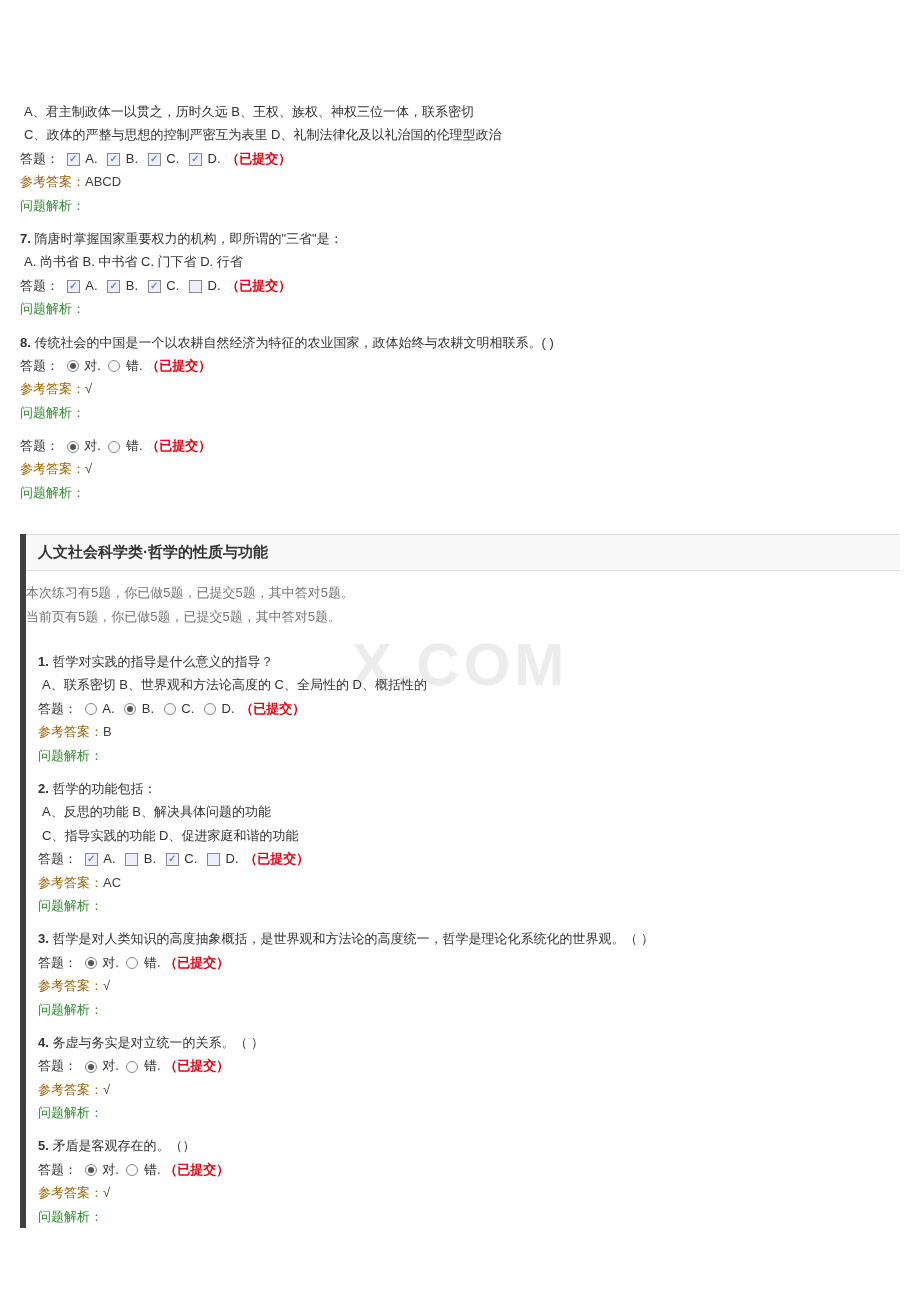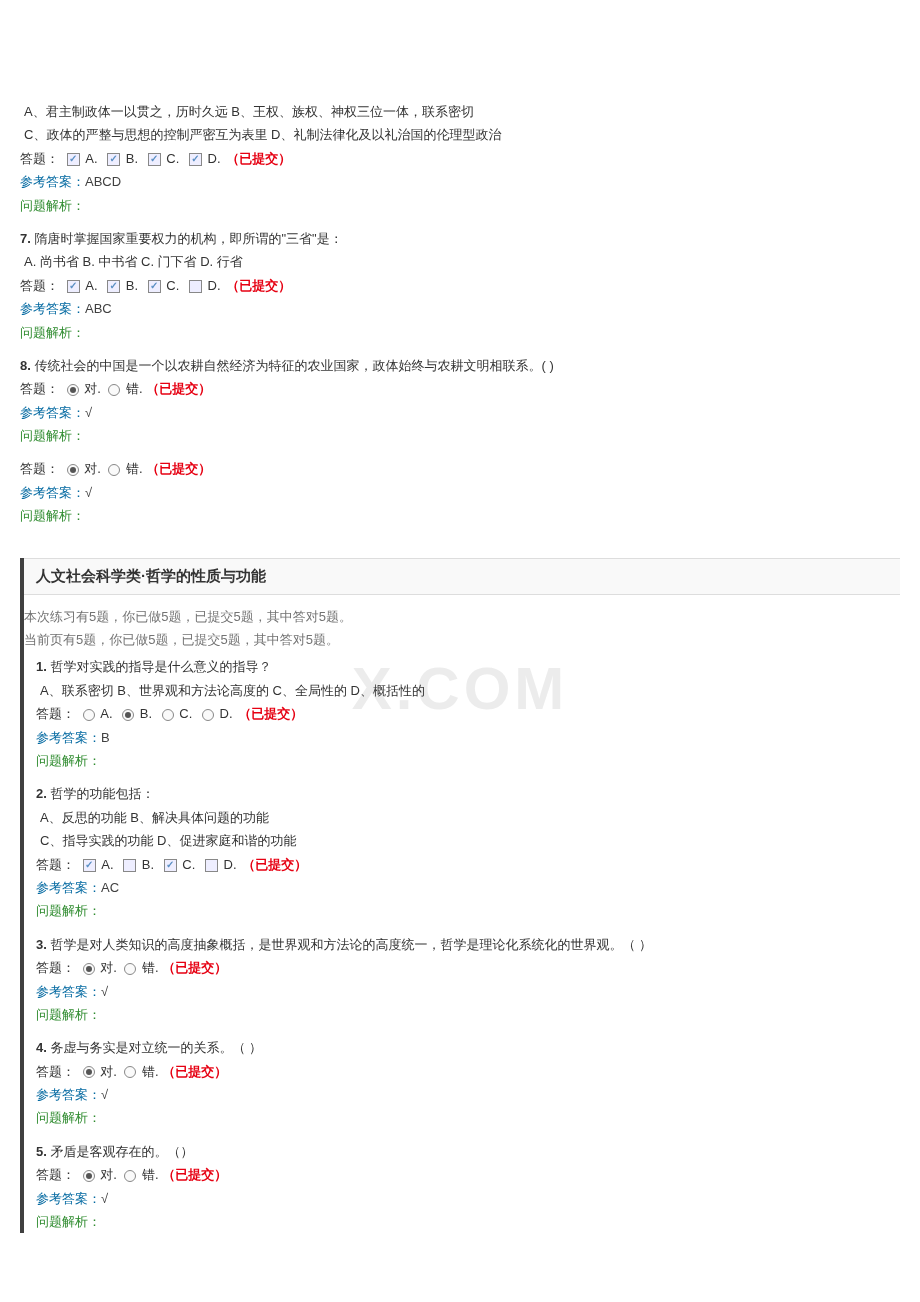--- a/index.html
+++ b/index.html
@@ -58,25 +58,25 @@
       content: "";
       position: absolute;
       width: 6px;
       height: 6px;
       background: #555;
       border-radius: 50%;
       top: 2px;
       left: 2px;
     }
     .submitted { color: #e60012; font-weight: bold; }
-    .ref-label { color: #0369a1; }
+    .ref-label { color: #a16207; }
     .ref-value { color: #404040; }
     .analysis-label { color: #2e8b2e; }
     .section-divider {
-      border-left: 4px solid #404040;
+      border-left: 6px solid #404040;
       margin: 30px 20px 10px 20px;
       padding-left: 0;
     }
     .section-title {
       font-size: 15px;
       font-weight: bold;
       color: #333;
       padding: 8px 12px;
       border-bottom: 1px solid #ddd;
       border-top: 1px solid #ddd;
@@ -97,42 +97,41 @@
       top: 96px;
       left: 50%;
       transform: translateX(-50%);
       font-size: 60px;
       font-weight: bold;
       color: rgba(200,200,200,0.35);
       letter-spacing: 4px;
       pointer-events: none;
       white-space: nowrap;
     }
-    .inner-padding { padding: 0 12px; position: relative; z-index: 2; }
+    .inner-padding { padding: 0 12px; position: relative; z-index: 2; margin-top: 18px; }
     .opt-label { margin-right: 2px; }
     .spacer-top { height: 100px; }
   </style>
 </head>
 <body>
 
 <div class="spacer-top"></div>
 
 <div class="content-area" id="section1-container">
     <div class="question-block">
       <div class="q-options"> A、君主制政体一以贯之，历时久远  B、王权、族权、神权三位一体，联系密切</div>
       <div class="q-options">  C、政体的严整与思想的控制严密互为表里  D、礼制法律化及以礼治国的伦理型政治</div>
       <div class="answer-line">答题： <span class="checkbox-sim checked"></span><span class="opt-label"> A.</span> <span class="checkbox-sim checked"></span><span class="opt-label"> B.</span> <span class="checkbox-sim checked"></span><span class="opt-label"> C.</span> <span class="checkbox-sim checked"></span><span class="opt-label"> D.</span> <span class="submitted">（已提交）</span></div>
       <div><span class="ref-label">参考答案：</span><span class="ref-value">ABCD</span></div>
       <div><span class="analysis-label">问题解析：</span></div>
     </div>
     <div class="question-block">
       <div class="q-text"><b>7.</b> 隋唐时掌握国家重要权力的机构，即所谓的"三省"是：</div>
       <div class="q-options"> A. 尚书省  B. 中书省  C. 门下省  D. 行省</div>
       <div class="answer-line">答题： <span class="checkbox-sim checked"></span><span class="opt-label"> A.</span> <span class="checkbox-sim checked"></span><span class="opt-label"> B.</span> <span class="checkbox-sim checked"></span><span class="opt-label"> C.</span> <span class="checkbox-sim"></span><span class="opt-label"> D.</span> <span class="submitted">（已提交）</span></div>
-      <div><span class="ref-label">参考答案：</span><span class="ref-value">ABC</span></div>
       <div><span class="analysis-label">问题解析：</span></div>
     </div>
     <div class="question-block">
       <div class="q-text"><b>8.</b> 传统社会的中国是一个以农耕自然经济为特征的农业国家，政体始终与农耕文明相联系。( )</div>
       <div class="answer-line">答题：
     <span class="radio-sim checked"></span> <span>对</span>.
     <span class="radio-sim"></span> <span>错</span>.
     <span class="submitted">（已提交）</span></div>
       <div><span class="ref-label">参考答案：</span><span class="ref-value">√</span></div>
       <div><span class="analysis-label">问题解析：</span></div>

